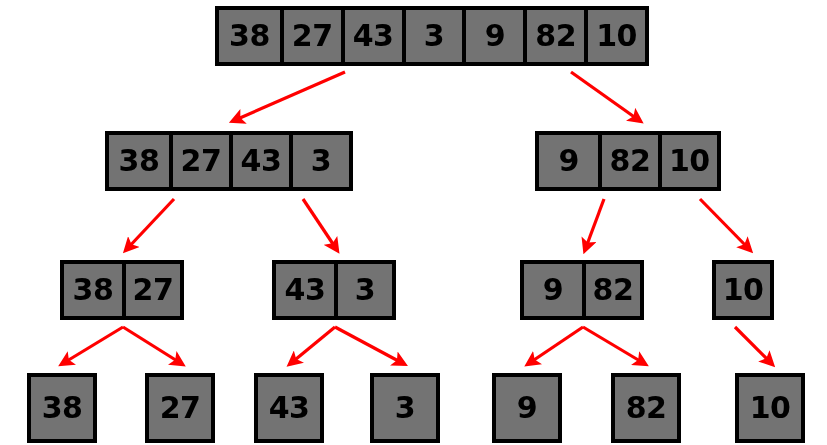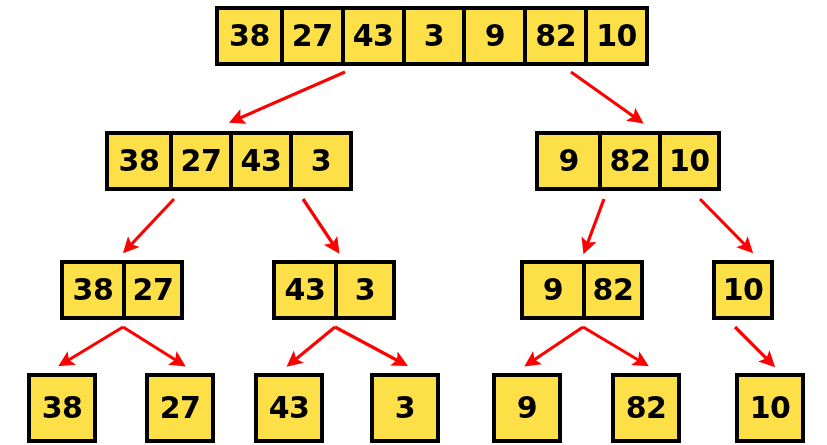--- a/index.html
+++ b/index.html
@@ -30,21 +30,21 @@
     display: flex;
     box-sizing: border-box;
     background: #e6e6e6;
     border: 4px solid #000000;
   }
   .cell {
     box-sizing: border-box;
     display: flex;
     align-items: center;
     justify-content: center;
-    background: #fde047;
+    background: #737373;
     color: #000000;
     font-weight: bold;
     font-size: 30px;
     line-height: 1;
     letter-spacing: -0.5px;
     border-left: 4px solid #000000;
   }
   .cell:first-child {
     border-left: none;
   }

